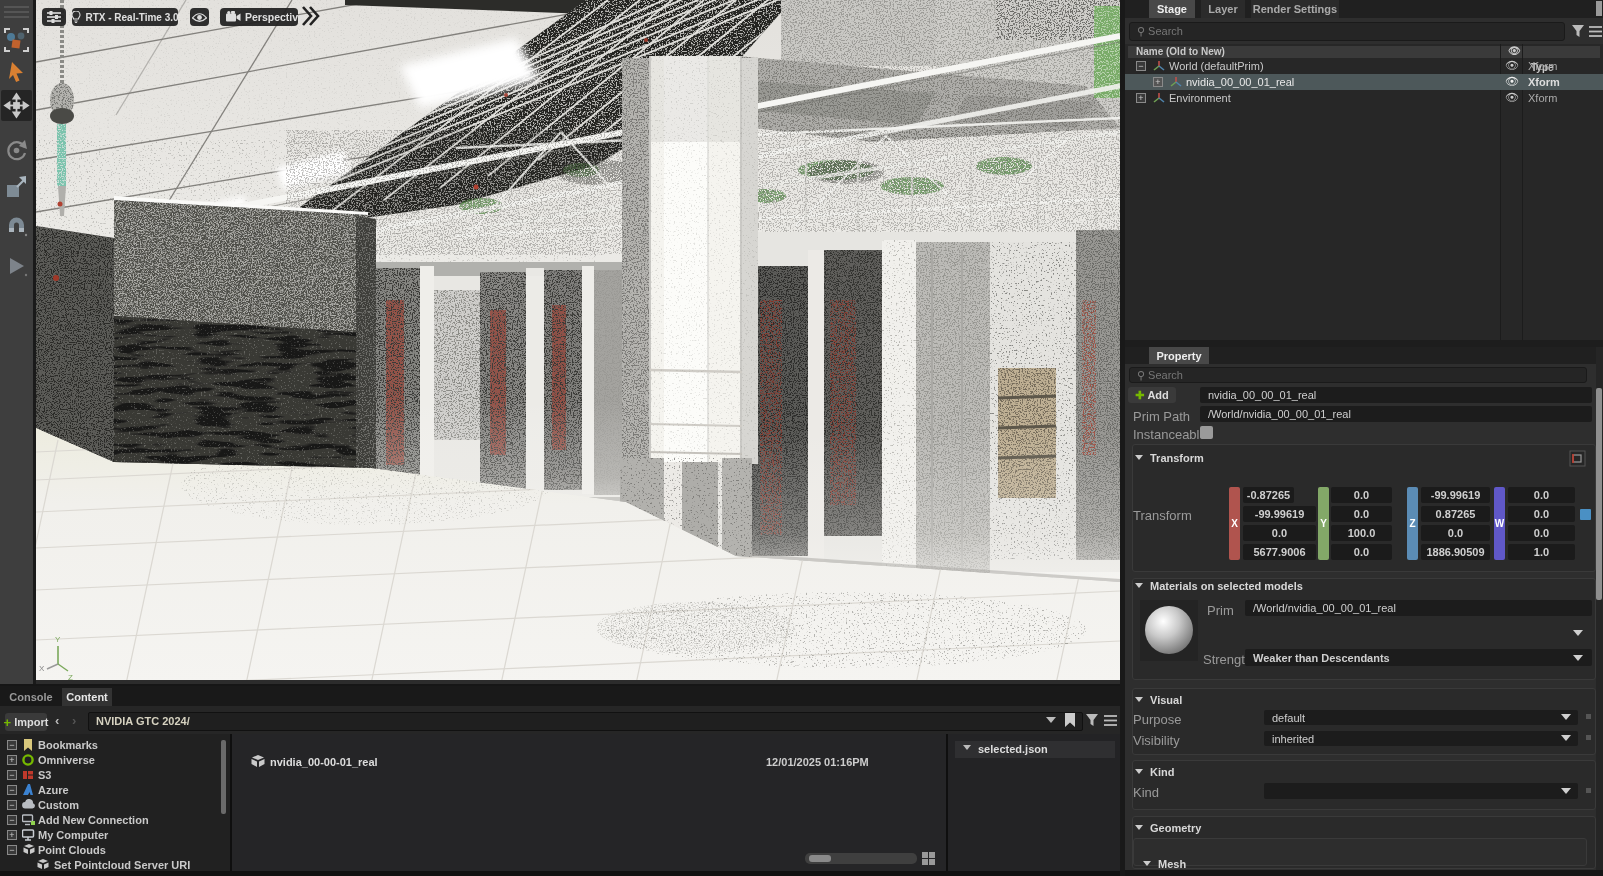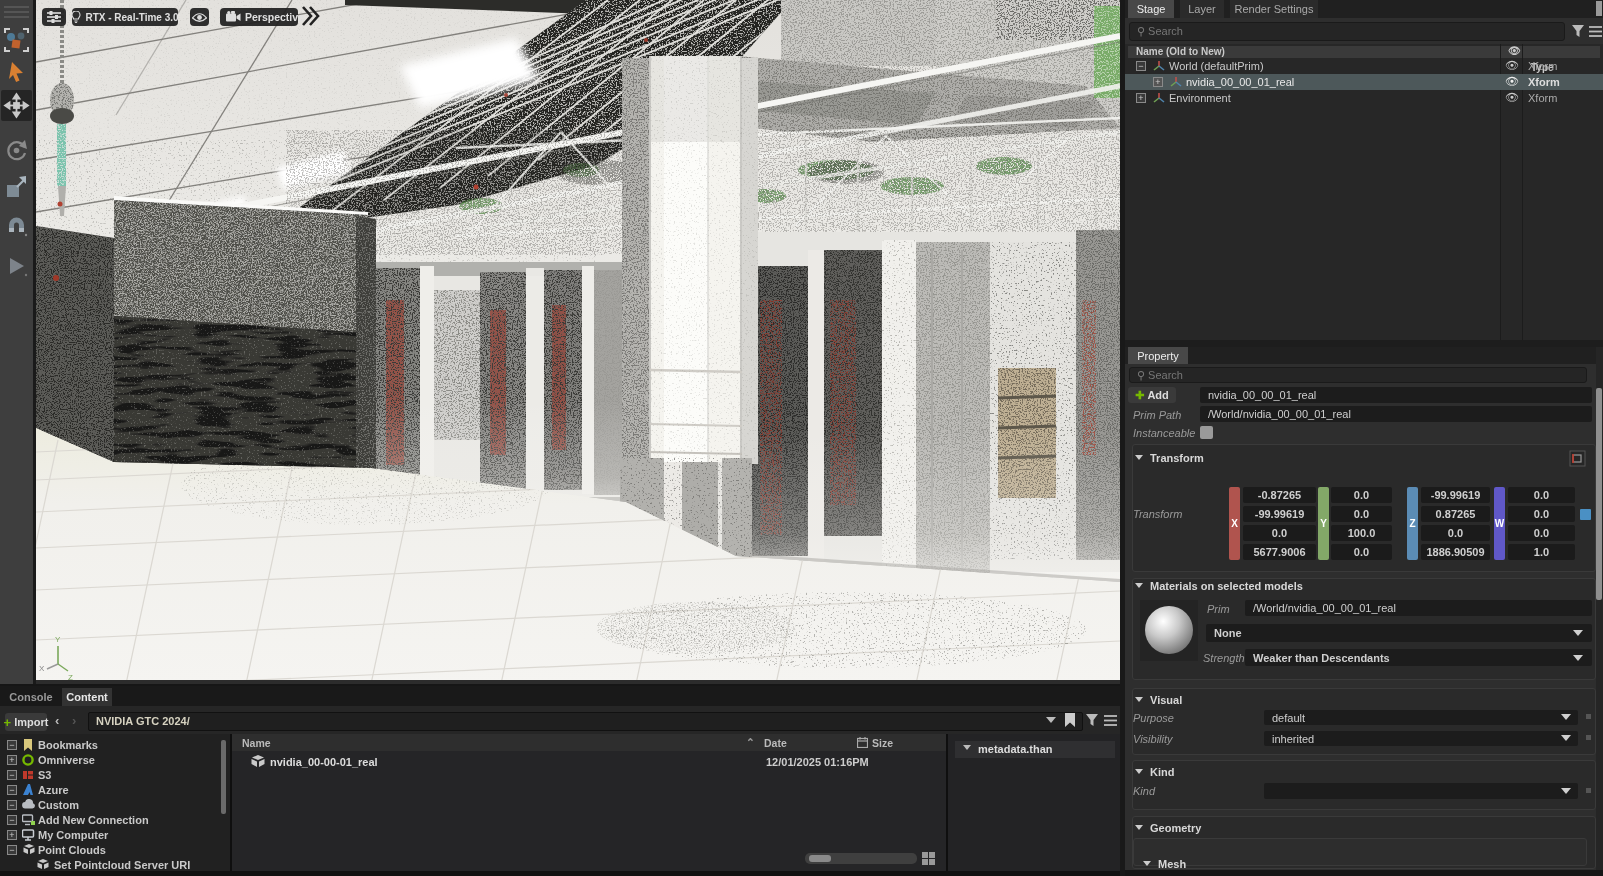--- a/index.html
+++ b/index.html
@@ -20,28 +20,28 @@
 
 #bottom { left:0; top:684px; width:1120px; height:192px; background:#222222; }
 #btabs { position:absolute; left:0; top:2px; width:1120px; height:20px; background:#191919; }
 .btab { position:absolute; top:0; height:20px; font-size:11px; font-weight:bold; color:#999;
   display:flex; align-items:center; justify-content:center; }
 .btab.on { background:#333333; color:#e8e8e8; }
 
 
 #right { left:1120px; top:0; width:483px; height:876px; background:#2e2e2e; border-left:5px solid #191919; }
 .rtabbar { position:absolute; height:18px; background:#202020; width:100%; }
-.rtab { position:absolute; top:0; height:18px; font-size:11px; font-weight:normal; color:#aaa;
-  display:flex; align-items:center; justify-content:center; background:#2b2b2b; }
+.rtab { position:absolute; top:0; height:18px; font-size:11px; font-weight:bold; color:#aaa;
+  display:flex; align-items:center; justify-content:center; background:#2b2b2b;margin-left:21px; }
 .rtab.on { background:#484848; color:#eee; }
 .search { position:absolute; background:#252525; border:1px solid #1a1a1a; border-radius:3px;
   color:#777; font-size:11px; display:flex; align-items:center; padding-left:7px; gap:6px; }
 .fld { position:absolute; background:#1c1c1c; border-radius:2px; color:#cfcfcf; font-size:11px;
   display:flex; align-items:center; padding-left:8px; }
-.lbl { position:absolute; color:#9a9a9a; font-size:11px;font-style:italic; }
+.lbl { position:absolute; color:#9a9a9a; font-size:13px; }
 .sect { position:absolute; left:7px; width:464px; background:#2a2a2a; border:1px solid #3a3a3a; border-radius:3px; }
 .shead { position:absolute; left:10px; color:#d8d8d8; font-size:11px; font-weight:bold; }
 .tri { display:inline-block; width:0; height:0; border-left:4px solid transparent;
   border-right:4px solid transparent; border-top:5px solid #cccccc; margin-right:7px; vertical-align:2px; }
 .ddtri { position:absolute; width:0; height:0; border-left:5px solid transparent;
   border-right:5px solid transparent; border-top:6px solid #cfcfcf; }
 .trow { position:absolute; left:0; width:100%; height:15px; }
 .pm { position:absolute; left:7px; top:2px; width:10px; height:10px; background:#3a3a3a;
   border:1px solid #8a8a8a; color:#ccc; font-size:9px; line-height:8px; text-align:center; font-weight:normal; }
 .ticon { position:absolute; left:22px; top:1px; }
@@ -548,32 +548,20 @@
               <polygon points="7,0 12,2 7,4 2,2"></polygon>
               <polygon points="1.5,3.5 6,5.5 6,10 1.5,8"></polygon>
               <polygon points="12.5,3.5 8,5.5 8,10 12.5,8"></polygon>
             </g>
           </svg>
         <span class="tlab" style="left:54px;">Set Pointcloud Server URI</span>
         </div>
     </div>
     <div class="abs" style="left:221px;top:56px;width:5px;height:74px;background:#6a6a6a;border-radius:2px;"></div>
 
-    <div class="abs" style="left:232px;top:50px;width:714px;height:17px;background:#2e2e2e;color:#bbb;font-size:10.5px;font-weight:bold;">
-      <span class="abs" style="left:10px;top:3px;">Name</span>
-      <span class="abs" style="left:514px;top:2px;color:#999;">⌃</span>
-      <span class="abs" style="left:532px;top:3px;">Date</span>
-      <svg class="abs" style="left:625px;top:3px;" width="11" height="11" viewBox="0 0 11 11">
-          <rect x="0.5" y="1.5" width="10" height="9" fill="none" stroke="#aaa" stroke-width="1.2"></rect>
-          <line x1="0.5" y1="4" x2="10.5" y2="4" stroke="#aaa" stroke-width="1.2"></line>
-          <line x1="3" y1="0" x2="3" y2="2.5" stroke="#aaa" stroke-width="1.2"></line>
-          <line x1="8" y1="0" x2="8" y2="2.5" stroke="#aaa" stroke-width="1.2"></line>
-        </svg>
-      <span class="abs" style="left:640px;top:3px;">Size</span>
-    </div>
     <svg class="abs" style="left:250px;top:71px;" width="16" height="13" viewBox="0 0 16 13">
         <g fill="#c9c9c9">
           <polygon points="8,0 14,2.5 8,5 2,2.5"></polygon>
           <polygon points="1.5,4 7,6.5 7,12 1.5,9"></polygon>
           <polygon points="14.5,4 9,6.5 9,12 14.5,9"></polygon>
         </g>
       </svg>
     <div class="abs" style="left:270px;top:72px;color:#ddd;font-size:11px;font-weight:bold;">nvidia_00-00-01_real</div>
     <div class="abs" style="left:766px;top:72px;color:#ccc;font-size:11px;font-weight:bold;">12/01/2025 01:16PM</div>
     <div class="abs" style="left:805px;top:169px;width:112px;height:11px;background:#3f3f3f;border-radius:5px;"></div>
@@ -581,21 +569,21 @@
     <svg class="abs" style="left:922px;top:168px;" width="13" height="13" viewBox="0 0 13 13">
         <g fill="#999">
           <rect x="0" y="0" width="6" height="6"></rect>
           <rect x="7" y="0" width="6" height="6"></rect>
           <rect x="0" y="7" width="6" height="6"></rect>
           <rect x="7" y="7" width="6" height="6"></rect>
         </g>
       </svg>
 
     <div class="abs" style="left:955px;top:57px;width:160px;height:17px;background:#2f2f31;color:#ddd;font-size:11px;font-weight:bold;">
-      <span class="tri" style="margin-left:8px;vertical-align:1px;border-top-color:#bbb;"></span><span style="position:relative;top:2px;">metadata.than</span>
+      <span class="tri" style="margin-left:8px;vertical-align:1px;border-top-color:#bbb;"></span><span style="position:relative;top:2px;">selected.json</span>
     </div>
     <div class="abs" style="left:0;top:187px;width:1120px;height:5px;background:#111;"></div>
   </div>
   <div id="right" class="abs">
 
     <div class="rtabbar" style="top:0;"></div>
     <div class="rtab on" style="left:3px;width:46px;">Stage</div>
     <div class="rtab" style="left:55px;width:44px;">Layer</div>
     <div class="rtab" style="left:105px;width:88px;white-space:nowrap;">Render Settings</div>
     <div class="search" style="left:4px;top:22px;width:436px;height:19px;">⚲&nbsp;Search</div>
@@ -674,21 +662,21 @@
     <div class="sect" style="top:444px;height:128px;"></div>
     <div class="shead" style="top:452px;"><span class="tri"></span>Transform</div>
     <svg class="abs" style="left:444px;top:450px;" width="17" height="17" viewBox="0 0 17 17">
         <rect x="1" y="1" width="15" height="15" fill="#262626" stroke="#555"></rect>
         <rect x="4" y="5" width="8" height="7" fill="none" stroke="#999" stroke-width="1.2"></rect>
         <line x1="4" y1="4" x2="4" y2="13" stroke="#c0392b" stroke-width="1.6"></line>
       </svg>
     <div class="lbl" style="left:8px;top:508px;">Transform</div>
     <div id="mtx" class="abs" style="left:0;top:487px;width:478px;height:76px;font-size:11px;color:#c9c9c9;">
       <div class="abs" style="left:104px;top:0;width:11px;height:73px;background:#b0544e;border-radius:2px;color:#fff;font-size:10px;font-weight:bold;text-align:center;line-height:73px;">X</div>
-      <div class="mf" style="left:118px;top:0;width:73px;">-0.87265</div>
+      <div class="mf" style="left:118px;top:0;width:51px;">-0.87265</div>
       <div class="mf" style="left:118px;top:19px;width:73px;">-99.99619</div>
       <div class="mf" style="left:118px;top:38px;width:73px;">0.0</div>
       <div class="mf" style="left:118px;top:57px;width:73px;">5677.9006</div>
       <div class="abs" style="left:193px;top:0;width:11px;height:73px;background:#83a868;border-radius:2px;color:#fff;font-size:10px;font-weight:bold;text-align:center;line-height:73px;">Y</div>
       <div class="mf" style="left:206px;top:0;width:61px;">0.0</div>
       <div class="mf" style="left:206px;top:19px;width:61px;">0.0</div>
       <div class="mf" style="left:206px;top:38px;width:61px;">100.0</div>
       <div class="mf" style="left:206px;top:57px;width:61px;">0.0</div>
       <div class="abs" style="left:282px;top:0;width:11px;height:73px;background:#5b8cb5;border-radius:2px;color:#fff;font-size:10px;font-weight:bold;text-align:center;line-height:73px;">Z</div>
       <div class="mf" style="left:296px;top:0;width:69px;">-99.99619</div>
@@ -711,21 +699,20 @@
           <radialGradient id="sph" cx="0.38" cy="0.32" r="0.75">
             <stop offset="0" stop-color="#ffffff"></stop>
             <stop offset="0.45" stop-color="#c9c9c9"></stop>
             <stop offset="1" stop-color="#6e6e6e"></stop>
           </radialGradient>
         </defs>
         <circle cx="29" cy="30" r="24" fill="url(#sph)"></circle>
       </svg>
     <div class="lbl" style="left:82px;top:603px;">Prim</div>
     <div class="fld" style="left:120px;top:600px;width:347px;height:16px;">/World/nvidia_00_00_01_real</div>
-    <div class="fld" style="left:81px;top:624px;width:386px;height:18px;font-weight:bold;">None</div>
     <div class="ddtri" style="left:448px;top:630px;"></div>
     <div class="lbl" style="left:78px;top:652px;">Strength</div>
     <div class="fld" style="left:120px;top:649px;width:347px;height:17px;font-weight:bold;">Weaker than Descendants</div>
     <div class="ddtri" style="left:448px;top:655px;"></div>
 
     <div class="sect" style="top:688px;height:67px;"></div>
     <div class="shead" style="top:694px;"><span class="tri"></span>Visual</div>
     <div class="lbl" style="left:8px;top:712px;">Purpose</div>
     <div class="fld" style="left:139px;top:710px;width:314px;height:15px;">default</div>
     <div class="ddtri" style="left:436px;top:714px;"></div>

